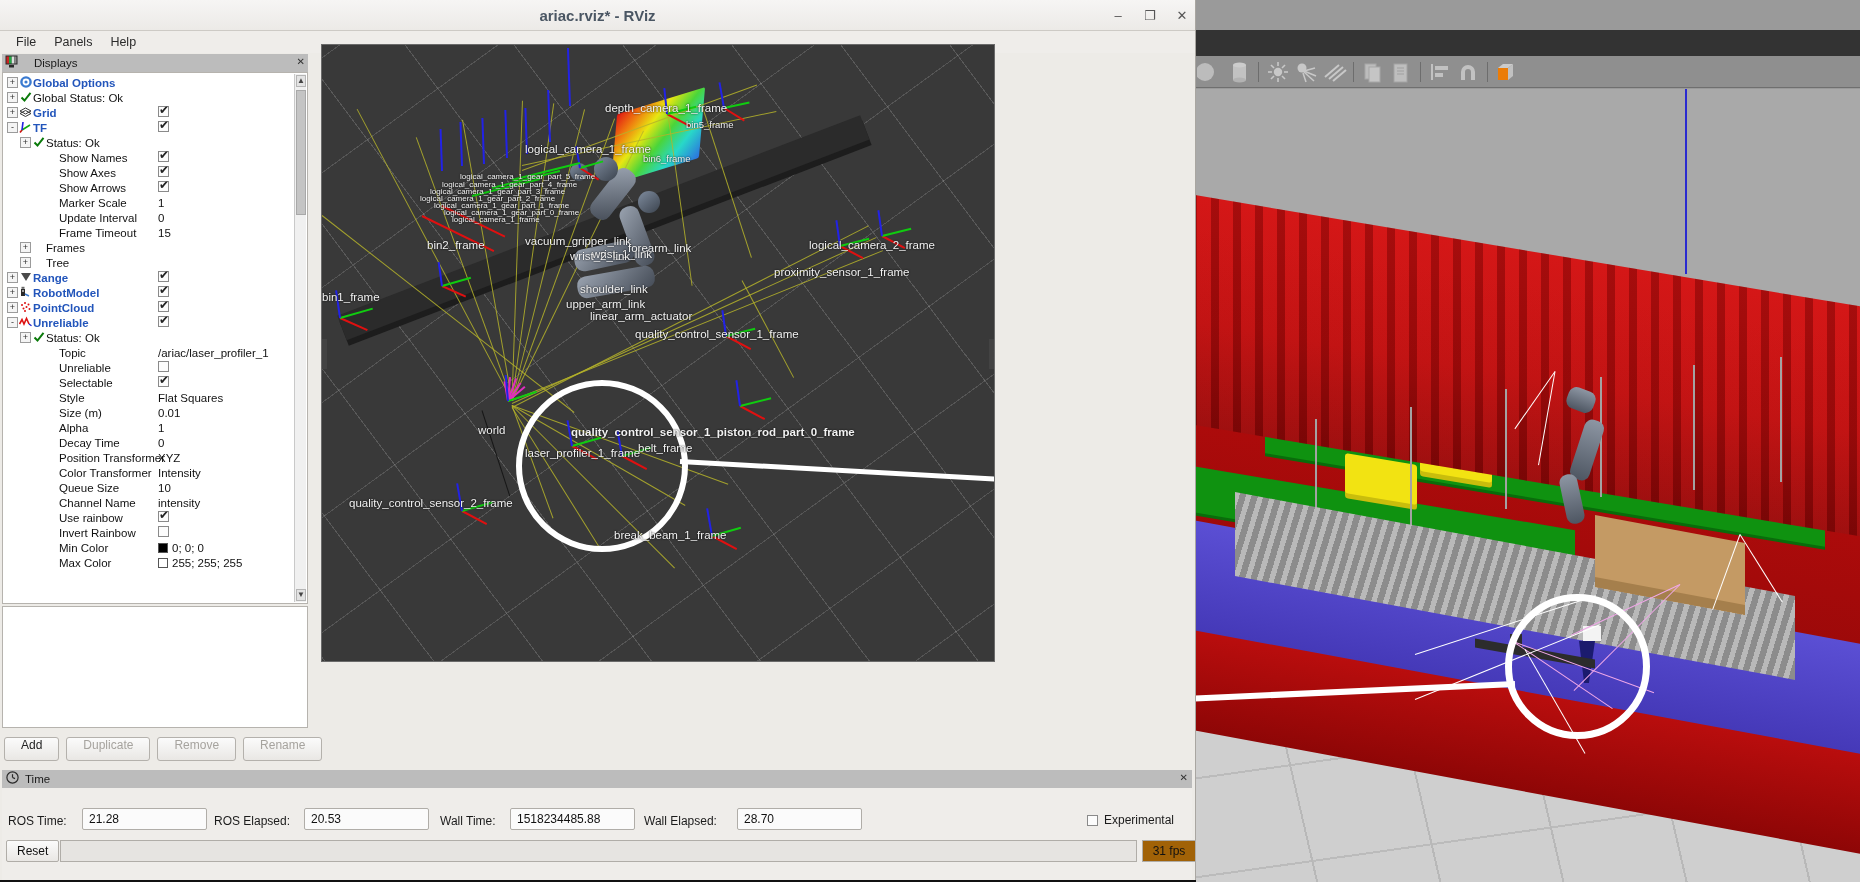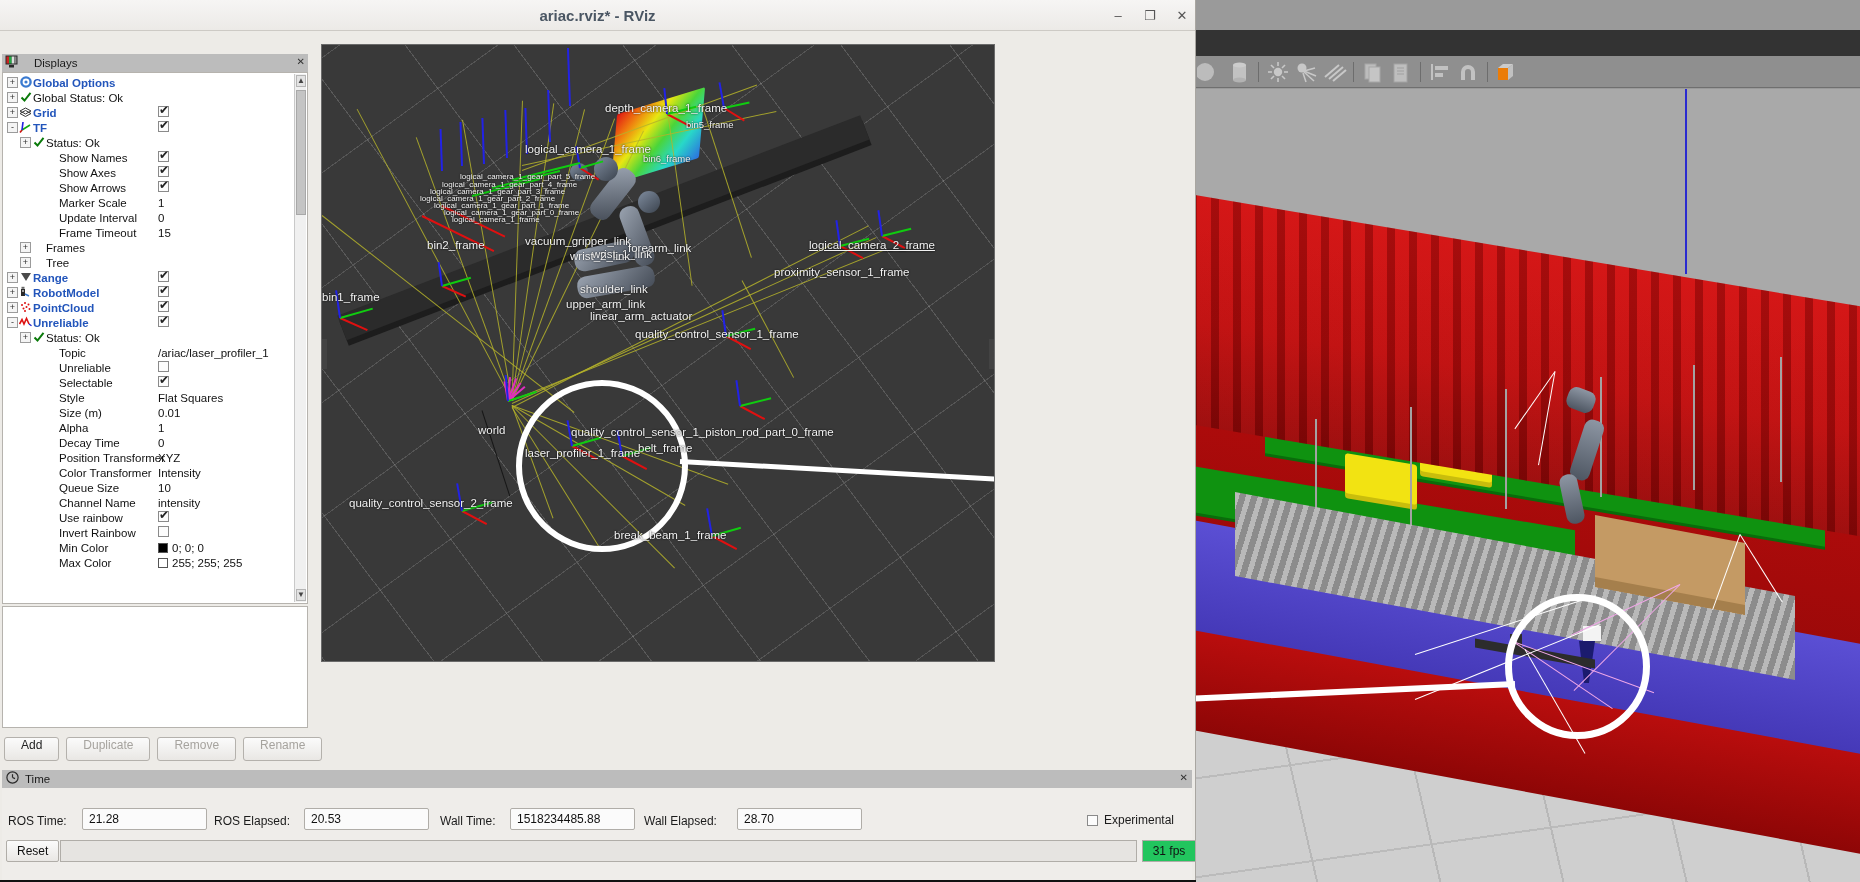--- a/index.html
+++ b/index.html
@@ -177,21 +177,21 @@
      display:flex; align-items:center; padding-left:6px;}
   #experimental-wrap { position:absolute; left:1085px; top:25px; display:flex; align-items:center; gap:6px;
      font-size:12px; color:#1b1b1b;}
   #reset-btn { position:absolute; left:4px; top:52px; height:22px; padding:0 10px;
      font-size:12px; border:1px solid #b0ada8; border-radius:2px;
      background:linear-gradient(to bottom,#fbfbfb,#e9e7e4); color:#111; cursor:pointer;
      display:flex; align-items:center;}
   #time-slider { position:absolute; left:58px; top:52px; width:1077px; height:22px;
      background:#e6e4e1; border:1px solid #b0ada8;}
   #fps-box { position:absolute; left:1140px; top:52px; width:54px; height:22px;
-     background:#22c55e; border:1px solid #b0ada8; font-size:12px; color:#111;
+     background:#a16207; border:1px solid #b0ada8; font-size:12px; color:#111;
      display:flex; align-items:center; justify-content:center;}
   #bottom-strip { position:absolute; left:0; top:880px; width:1196px; height:2px; background:#111;}
 </style>
 </head>
 <body>
 
 <div id="root">
 
   <div id="gazebo-window">
     <div id="gazebo-menubar"></div>
@@ -350,20 +350,25 @@
 
   <div id="rviz-window">
 
     <div id="rviz-titlebar">
       <div id="rviz-title">ariac.rviz* - RViz</div>
       <div class="win-btn" style="left:1105px">–</div>
       <div class="win-btn" style="left:1137px">❐</div>
       <div class="win-btn" style="left:1169px">✕</div>
     </div>
 
+    <div id="rviz-menubar">
+      <div class="menu-item">File</div>
+      <div class="menu-item">Panels</div>
+      <div class="menu-item">Help</div>
+    </div>
 
     <div id="displays-dock">
       <div id="displays-header">
         <span>
           <svg width="13" height="13" viewBox="0 0 13 13">
             <rect x="0.5" y="0.5" width="12" height="9" fill="#2a2a2a"></rect>
             <rect x="1.5" y="1.5" width="2.6" height="7" fill="#cc2222"></rect>
             <rect x="4.1" y="1.5" width="2.6" height="7" fill="#22aa44"></rect>
             <rect x="6.7" y="1.5" width="2.6" height="7" fill="#dddddd"></rect>
             <rect x="9.3" y="1.5" width="2.2" height="7" fill="#888888"></rect>
@@ -790,28 +795,28 @@
           <div class="frame-label tiny" style="left: 98px; top: 149px;">logical_camera_1_gear_part_2_frame</div>
           <div class="frame-label tiny" style="left: 112px; top: 156px;">logical_camera_1_gear_part_1_frame</div>
           <div class="frame-label tiny" style="left: 122px; top: 163px;">logical_camera_1_gear_part_0_frame</div>
           <div class="frame-label tiny" style="left: 130px; top: 170px;">logical_camera_1_frame</div>
           <div class="frame-label" style="left: 105px; top: 194px;">bin2_frame</div>
           <div class="frame-label" style="left: 203px; top: 190px;">vacuum_gripper_link</div>
           <div class="frame-label" style="left: 270px; top: 203px;">wrist_1_link</div>
           <div class="frame-label" style="left: 248px; top: 205px;">wrist_2_link</div>
           <div class="frame-label" style="left: 306px; top: 197px;">forearm_link</div>
           <div class="frame-label" style="left: 0px; top: 246px;">bin1_frame</div>
-          <div class="frame-label" style="left: 487px; top: 194px; text-decoration: underline;">logical_camera_2_frame</div>
+          <div class="frame-label" style="left: 487px; top: 194px;">logical_camera_2_frame</div>
           <div class="frame-label" style="left: 452px; top: 221px;">proximity_sensor_1_frame</div>
           <div class="frame-label" style="left: 258px; top: 238px;">shoulder_link</div>
           <div class="frame-label" style="left: 244px; top: 253px;">upper_arm_link</div>
           <div class="frame-label" style="left: 268px; top: 265px;">linear_arm_actuator</div>
           <div class="frame-label" style="left: 313px; top: 283px;">quality_control_sensor_1_frame</div>
           <div class="frame-label" style="left: 156px; top: 379px;">world</div>
-          <div class="frame-label" style="left: 249px; top: 381px;">quality_control_sensor_1_piston_rod_part_0_frame</div>
+          <div class="frame-label" style="left: 249px; top: 381px; font-weight: bold;">quality_control_sensor_1_piston_rod_part_0_frame</div>
           <div class="frame-label" style="left: 316px; top: 397px;">belt_frame</div>
           <div class="frame-label" style="left: 203px; top: 402px;">laser_profiler_1_frame</div>
           <div class="frame-label" style="left: 27px; top: 452px;">quality_control_sensor_2_frame</div>
           <div class="frame-label" style="left: 292px; top: 484px;">break_beam_1_frame</div>
         </div>
 
       <div class="vp-arrow" style="left:-9px; top:294px;">‹</div>
       <div class="vp-arrow" style="right:-9px; top:294px;">›</div>
     </div>
 

